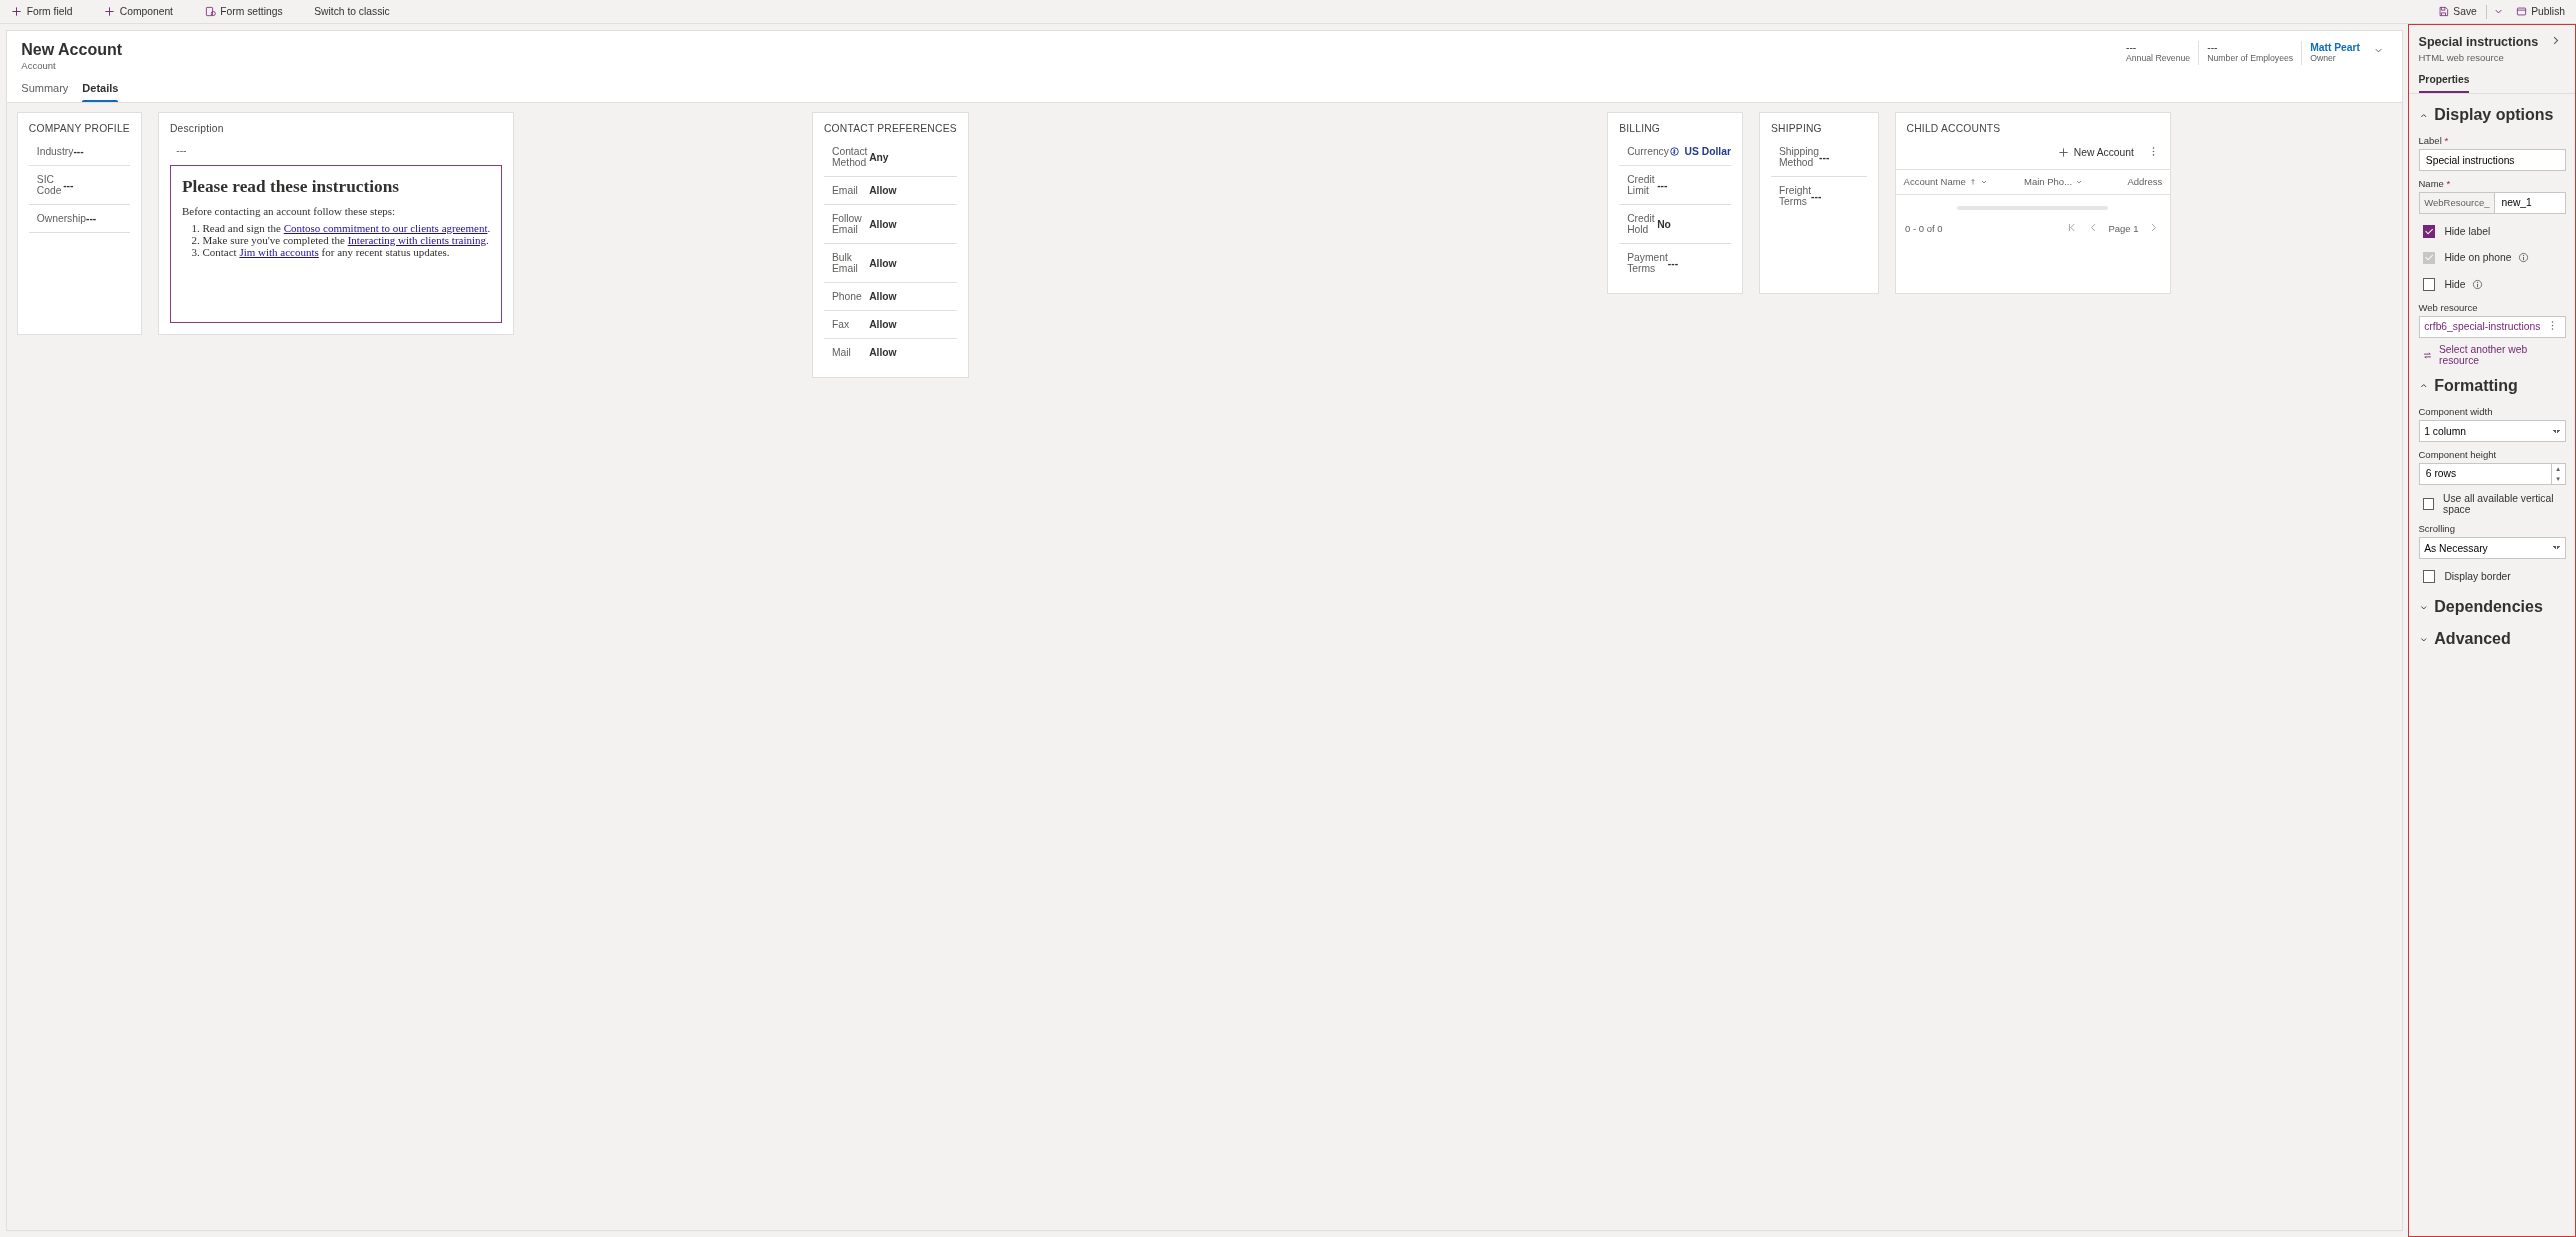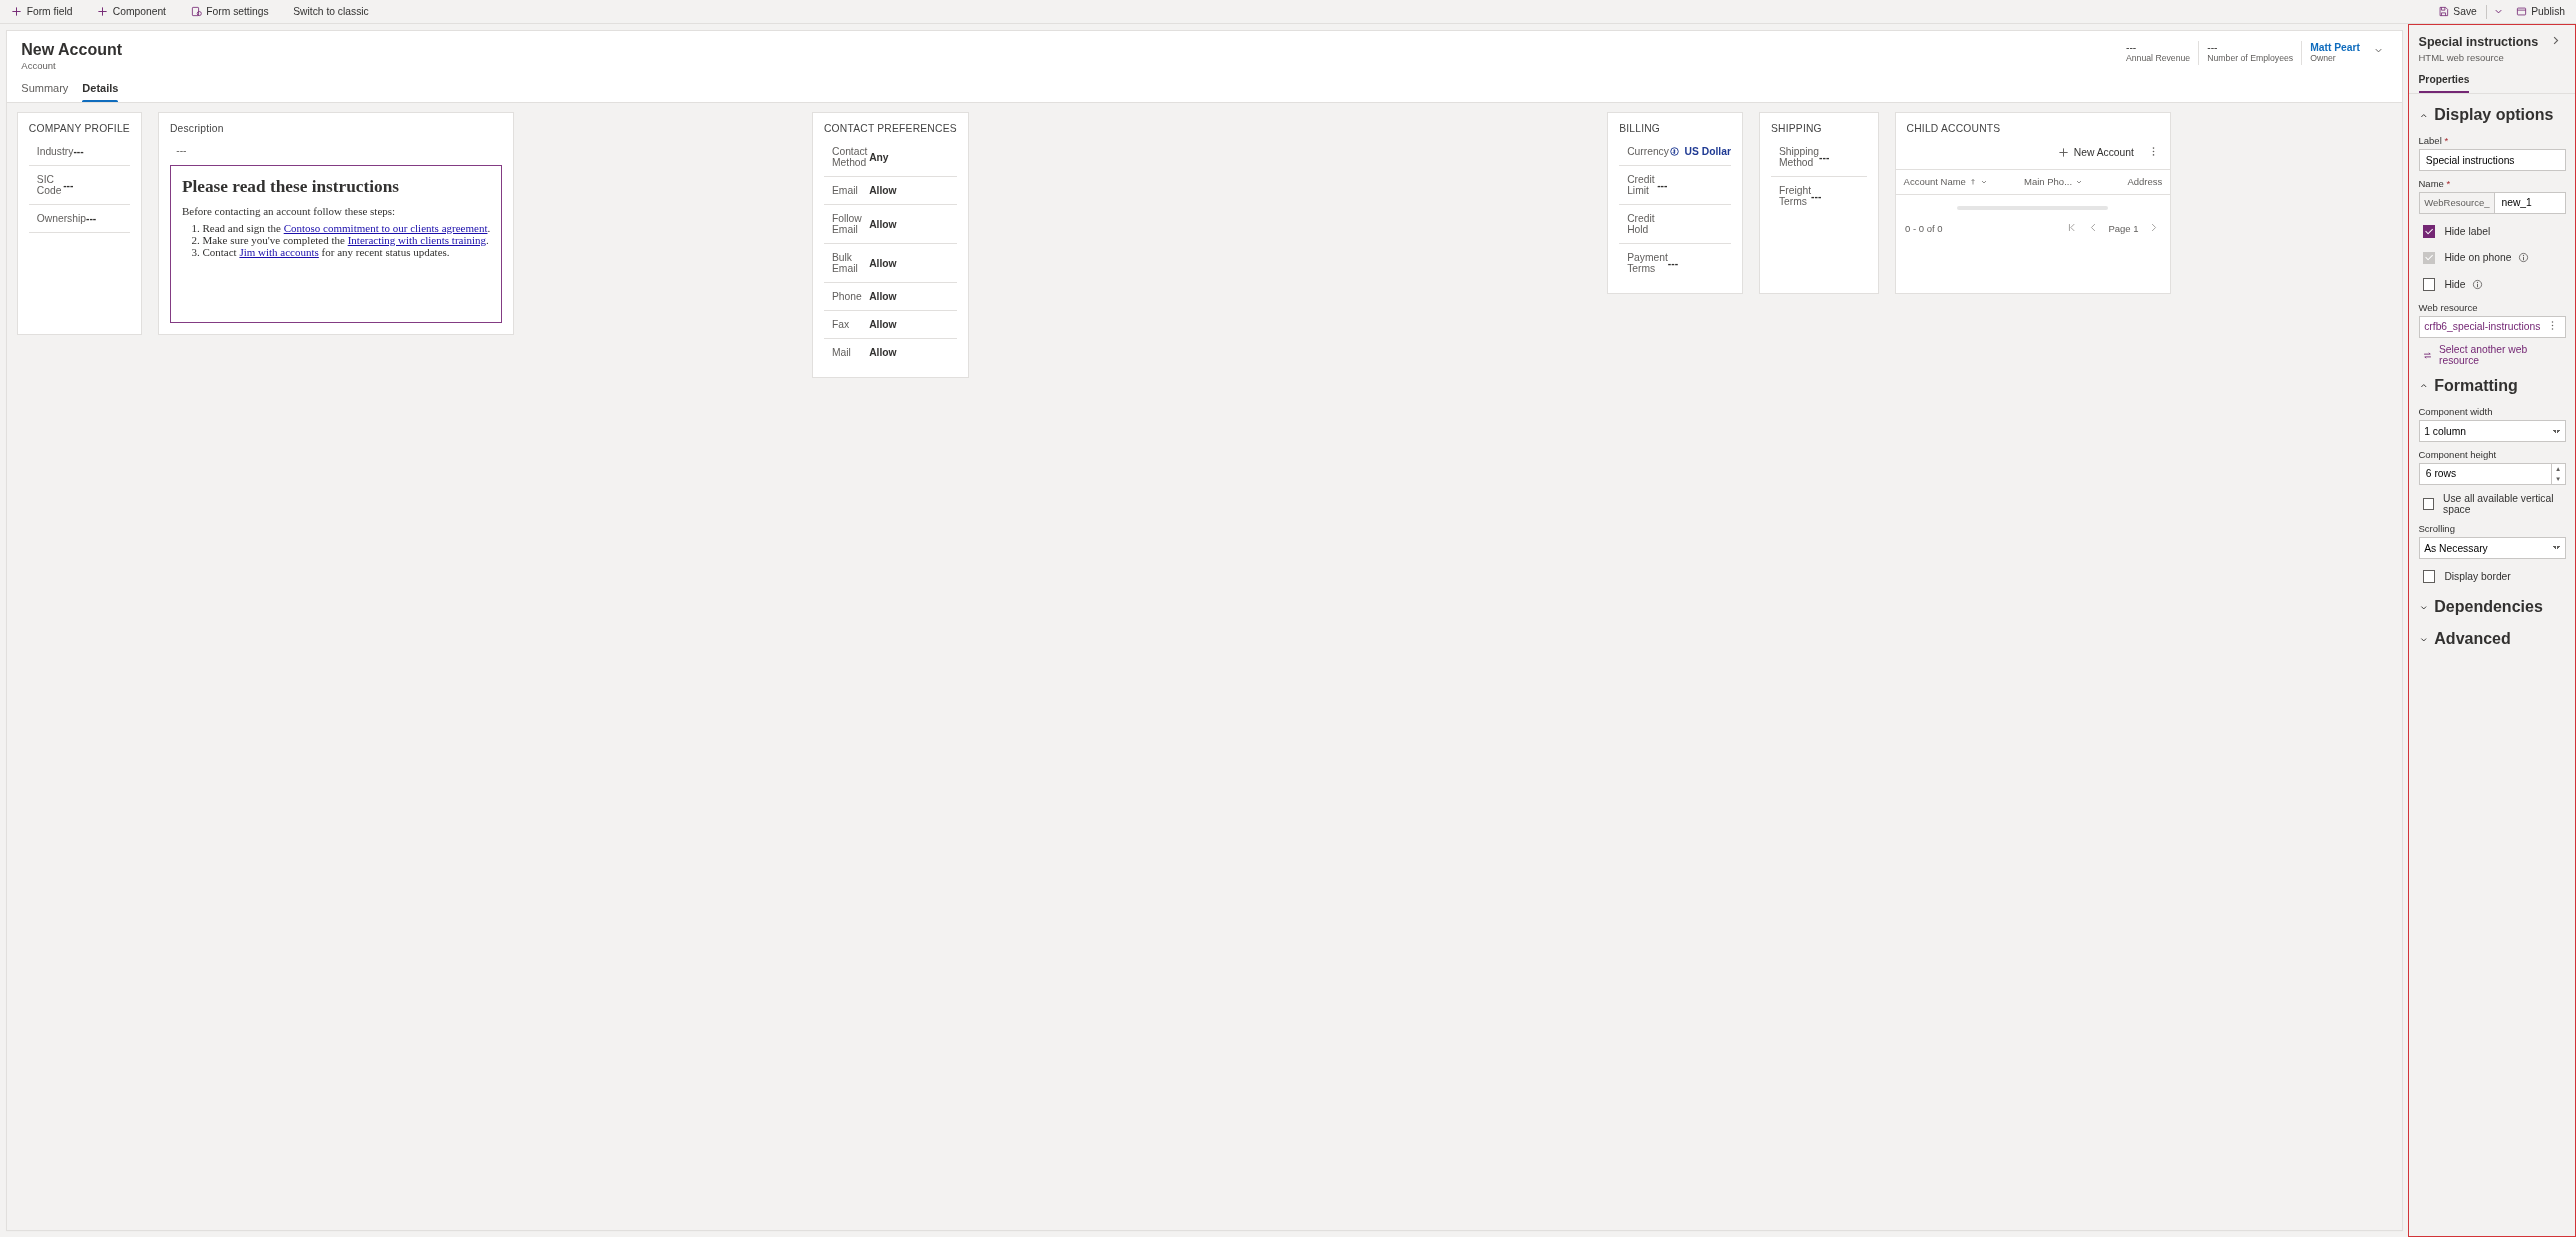--- a/index.html
+++ b/index.html
@@ -13,21 +13,21 @@
     --link:#0f6cbd;
     --sel:#833b83; 
     --red:#d13438;
     --blue:#3b44ac;
   }
   *{box-sizing:border-box;}
   html,body{margin:0;padding:0;height:100%;font-family:"Segoe UI",Arial,sans-serif;font-size:10.3px;color:var(--text);background:var(--bg);}
   body{min-width:1230px;}
   
   .cmdbar{height:24px;display:flex;align-items:center;padding:0 4.7px;border-bottom:0.8px solid var(--border);background:var(--bg);}
-  .cmdbar .left{display:flex;align-items:flex-end;gap:12px;}
+  .cmdbar .left{display:flex;align-items:flex-end;gap:19px;}
   .cmdbar .right{margin-left:auto;display:flex;align-items:center;gap:1.6px;}
   .cmdbtn{display:flex;align-items:center;gap:4.7px;padding:3.2px 6.3px;border:none;background:transparent;color:var(--text);font:inherit;cursor:pointer;border-radius:1.6px;}
   .cmdbtn .ic{color:var(--accent);}
   .vsep{width:0.8px;height:14px;background:var(--border-strong);margin:0 1.6px;}
   svg.ic{width:11px;height:11px;flex:none;}
   
   .app{display:flex;height:calc(100% - 24px);}
   .stage{flex:1;min-width:0;padding:6.3px 4.7px 6.3px 6.3px;display:flex;}
   .form-shell{flex:1;background:#fff;border:0.8px solid var(--border);display:flex;flex-direction:column;min-width:0;box-shadow:0 0.8px 1.6px rgba(0,0,0,.03);}
   
@@ -295,20 +295,21 @@
                     <span>US Dollar</span>
                   </span>
                     </div>
                 </div>
                 <div class="frow">
                     <div class="l">Credit Limit</div>
                     <div class="v"><span class="dash">---</span></div>
                   </div>
                 <div class="frow">
                     <div class="l">Credit Hold</div>
+                    <div class="v">No</div>
                   </div>
                 <div class="frow">
                     <div class="l">Payment Terms</div>
                     <div class="v"><span class="dash">---</span></div>
                   </div>
               </div>
             </div>
             <div class="card">
               <div class="card-h">SHIPPING</div>
               <div class="card-b">

